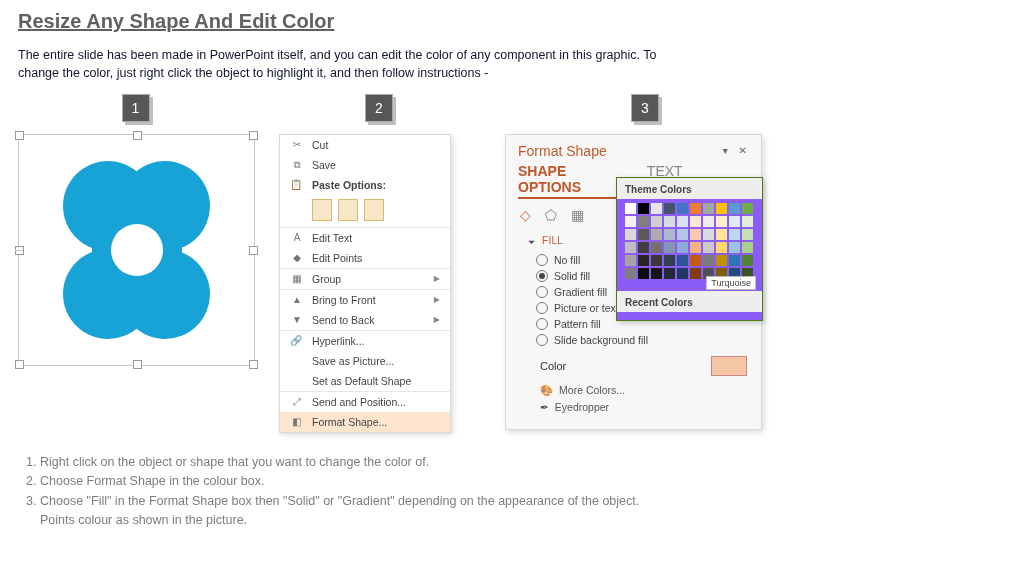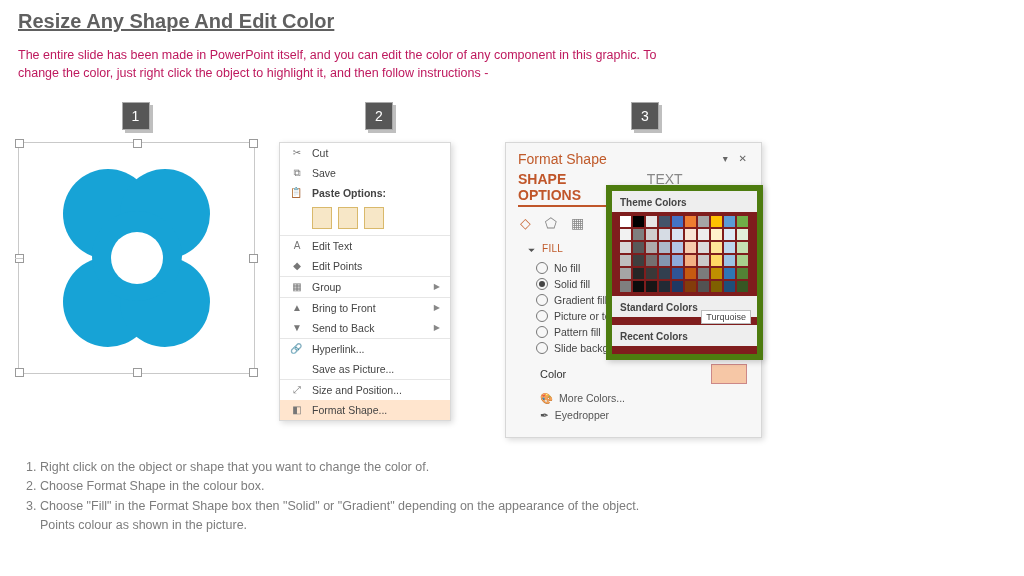--- a/index.html
+++ b/index.html
@@ -1,18 +1,18 @@
 <!DOCTYPE html>
 <html><head>
 <meta charset="utf-8">
 <style>
 html,body{margin:0;padding:0;font-family:"Segoe UI",Arial,sans-serif;background:#fff;width:1024px;height:576px;overflow:hidden;color:#333}
 .page{padding:10px 18px 0 18px}
 h1{font-size:20px;font-weight:600;text-decoration:underline;color:#606060;margin:0 0 12px 0}
-.desc{font-size:12.5px;line-height:1.45;color:#be185d;max-width:640px;margin-bottom:20px}
+.desc{font-size:12.5px;line-height:1.45;color:#0f172a;max-width:640px;margin-bottom:12px}
 .row{display:flex;gap:26px;align-items:flex-start}
 .panel{position:relative}
 .badge{width:26px;height:26px;background:#575757;color:#fff;display:flex;align-items:center;justify-content:center;font-size:14px;border:1px solid #aaa;box-shadow:3px 3px 0 0 rgba(0,0,0,.25);margin:0 auto 12px auto}
 .shape-box{width:235px;height:230px;position:relative;border:1px solid #c9c9c9}
 .shape-box::before,.shape-box::after{content:"";position:absolute;background:#c9c9c9}
 .shape-box::before{left:50%;top:-4px;width:1px;height:8px}
 .shape-box::after{left:-4px;top:50%;height:1px;width:8px}
 .handle{position:absolute;width:7px;height:7px;background:#fff;border:1px solid #9a9a9a}
 .h-tl{top:-4px;left:-4px}.h-tr{top:-4px;right:-4px}.h-bl{bottom:-4px;left:-4px}.h-br{bottom:-4px;right:-4px}
 .h-t{top:-4px;left:calc(50% - 4px)}.h-b{bottom:-4px;left:calc(50% - 4px)}.h-l{left:-4px;top:calc(50% - 4px)}.h-r{right:-4px;top:calc(50% - 4px)}
@@ -41,21 +41,21 @@
 .fmt-fill{padding:0 14px 6px 14px}
 .fmt-fill .hdr{color:#c05a2a;font-size:10px;letter-spacing:.3px;margin:4px 0 6px 8px}
 .fmt-fill .hdr::before{content:"\25E2";display:inline-block;transform:rotate(45deg) scale(.6);margin-right:6px;color:#555}
 .radio{display:flex;align-items:center;gap:6px;padding:2px 0 2px 16px;font-size:10.5px;color:#444}
 .radio .r{width:10px;height:10px;border:1px solid #777;border-radius:50%;display:inline-block;position:relative}
 .radio.sel .r::after{content:"";position:absolute;inset:2px;background:#444;border-radius:50%}
 .color-row{display:flex;align-items:center;gap:22px;padding:8px 0 4px 20px}
 .swatch{width:34px;height:18px;background:#f6c7a6;border:1px solid #c88}
 .extras{padding:2px 0 8px 20px;font-size:10.5px;color:#555}
 .extras div{padding:2px 0;display:flex;align-items:center;gap:6px}
-.picker{position:absolute;top:42px;right:-2px;width:145px;background:#7f1d1d;border:6px solid #4d7c0f;box-shadow:2px 2px 6px rgba(0,0,0,.2);font-size:10px;color:#444}
+.picker{position:absolute;top:42px;right:-2px;width:145px;background:#8b5cf6;border:1px solid #4d7c0f;box-shadow:2px 2px 6px rgba(0,0,0,.2);font-size:10px;color:#444}
 .picker .sect{font-weight:600;padding:6px 8px 4px 8px;background:#eee}
 .grid{display:grid;grid-template-columns:repeat(10,11px);gap:2px;padding:4px 8px}
 .grid span{width:11px;height:11px;display:inline-block}
 .row-std{display:grid;grid-template-columns:repeat(10,11px);gap:2px;padding:4px 8px}
 .recent{display:grid;grid-template-columns:repeat(10,11px);gap:2px;padding:4px 8px}
 .tip{position:absolute;right:6px;bottom:30px;background:#fff;border:1px solid #bbb;font-size:9px;padding:1px 4px}
 
 .steps{margin:20px 0 0 0;padding:0 0 0 22px;font-size:12.5px;color:#7d7d7d;line-height:1.55}
 .steps li{margin:0}
 .steps .cont{list-style:none;margin-left:0}
@@ -135,23 +135,27 @@
             <span class="ctx-arrow">▶</span>
           </div>
         <div class="ctx-item sep">
             <span class="ic">🔗</span>
             <span class="ctx-label">Hyperlink...</span>
           </div>
         <div class="ctx-item">
             <span class="ic"></span>
             <span class="ctx-label">Save as Picture...</span>
           </div>
+        <div class="ctx-item">
+            <span class="ic"></span>
+            <span class="ctx-label">Set as Default Shape</span>
+          </div>
         <div class="ctx-item sep">
             <span class="ic">⤢</span>
-            <span class="ctx-label">Size and Position...</span>
+            <span class="ctx-label">Send and Position...</span>
           </div>
         <div class="ctx-item hover">
             <span class="ic">◧</span>
             <span class="ctx-label">Format Shape...</span>
           </div>
       </div>
     </div>
 
     <div class="panel" style="width:280px">
       <div class="badge">3</div>
@@ -269,21 +273,20 @@
               <span style="background: rgb(12, 12, 12);"></span>
               <span style="background: rgb(23, 22, 22);"></span>
               <span style="background: rgb(34, 42, 53);"></span>
               <span style="background: rgb(31, 56, 100);"></span>
               <span style="background: rgb(131, 60, 11);"></span>
               <span style="background: rgb(82, 82, 82);"></span>
               <span style="background: rgb(127, 96, 0);"></span>
               <span style="background: rgb(30, 78, 121);"></span>
               <span style="background: rgb(55, 86, 35);"></span>
             </div>
-          <div class="sect">Standard Colors</div>
           <div class="row-std" id="std-grid">
               <span style="background: rgb(192, 0, 0);"></span>
               <span style="background: rgb(255, 0, 0);"></span>
               <span style="background: rgb(255, 192, 0);"></span>
               <span style="background: rgb(255, 255, 0);"></span>
               <span style="background: rgb(146, 208, 80);"></span>
               <span style="background: rgb(0, 176, 80);"></span>
               <span style="background: rgb(0, 176, 240);"></span>
               <span style="background: rgb(0, 112, 192);"></span>
               <span style="background: rgb(0, 32, 96);"></span>

